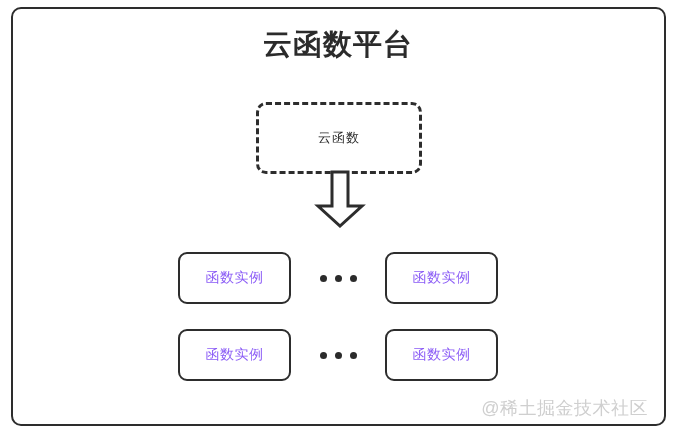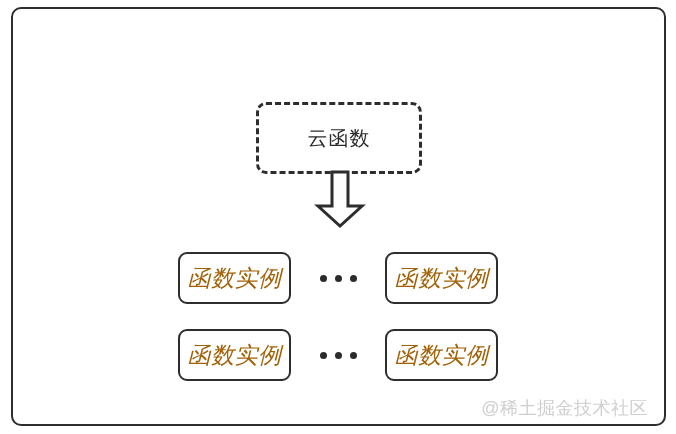--- a/index.html
+++ b/index.html
@@ -57,21 +57,21 @@
     height: 72px;
     box-sizing: border-box;
     border: 3px dashed #2d2d2d;
     border-radius: 10px;
     background: #ffffff;
     display: flex;
     align-items: center;
     justify-content: center;
   }
   .dashed-box-label {
-    font-size: 20px;
+    font-size: 13px;
     color: #2b2b2b;
     letter-spacing: 1px;
     white-space: nowrap;
   }
 
   
   .block-arrow {
     position: absolute;
     left: 312px;
     top: 170px;
@@ -97,25 +97,24 @@
     height: 52px;
     box-sizing: border-box;
     border: 2.5px solid #2d2d2d;
     border-radius: 9px;
     background: #ffffff;
     display: flex;
     align-items: center;
     justify-content: center;
   }
   .instance-label {
-    font-size: 23px;
-    color: #a16207;
+    font-size: 14px;
+    color: #8b5cf6;
     letter-spacing: 0.5px;
     white-space: nowrap;
-    font-style: italic;
   }
 
   .ellipsis {
     width: 94px;
     display: flex;
     align-items: center;
     justify-content: center;
     gap: 8px;
   }
   .ellipsis .dot {
@@ -137,20 +136,21 @@
     white-space: nowrap;
   }
 </style>
 </head>
 <body>
 
 <div id="canvas">
 
   <div class="platform-frame"></div>
 
+  <div class="platform-title">云函数平台</div>
 
   <div class="dashed-box">
     <span class="dashed-box-label">云函数</span>
   </div>
 
   <div class="block-arrow">
     <svg width="56" height="58" viewBox="0 0 56 58" xmlns="http://www.w3.org/2000/svg">
       <polygon points="20,2 36,2 36,36 50,36 28,56 6,36 20,36" fill="#ffffff" stroke="#2d2d2d" stroke-width="3" stroke-linejoin="miter"></polygon>
     </svg>
   </div>

